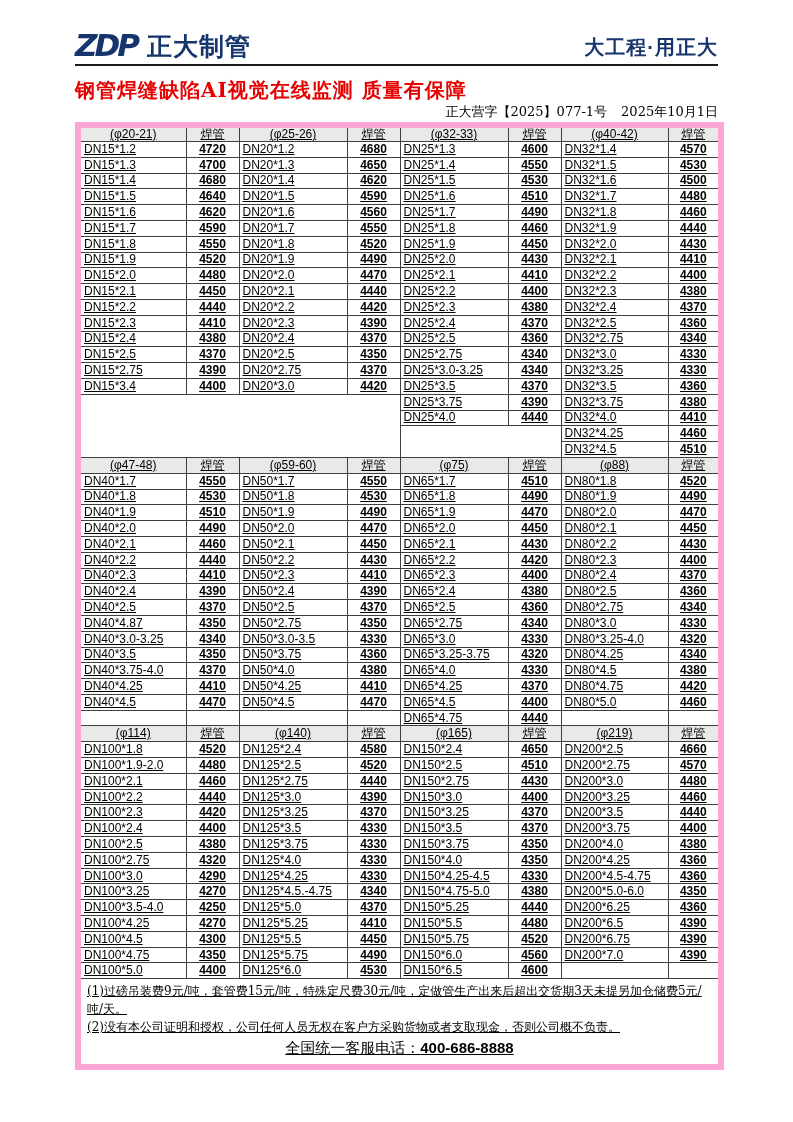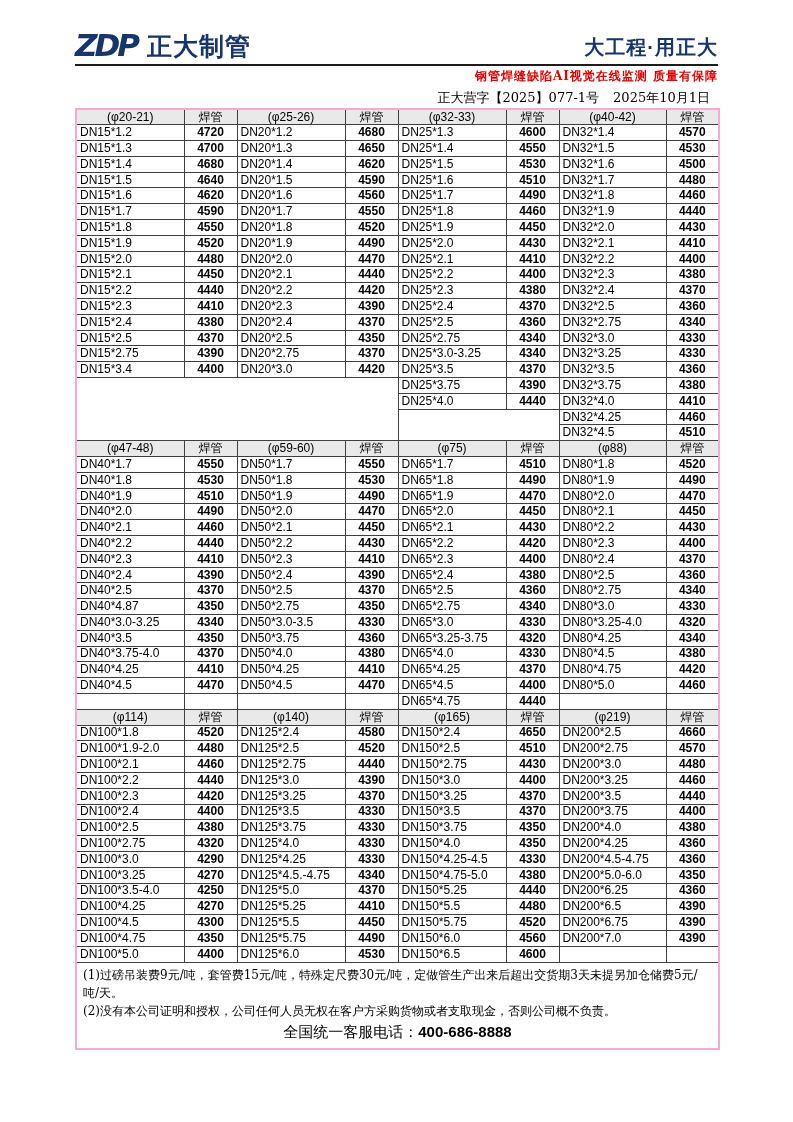--- a/index.html
+++ b/index.html
@@ -27,33 +27,34 @@
   .slogan{font-size:20px;line-height:26px;font-weight:bold;color:var(--brand);letter-spacing:1px;}
   .brand-rule{height:2px;background:#1c1c1c;margin-top:4px;}
 
   
   .title{
     text-align:center;margin:10px 0 0 0;font-family:"DejaVu Serif",serif;
     font-size:28px;line-height:32px;font-weight:bold;white-space:nowrap;
   }
   .title .title-sub{font-size:13px;font-weight:bold;}
   .notice{
-    text-align:right;color:var(--alert);font-weight:bold;font-size:12px;
-    line-height:20px;margin-top:0;font-family:"DejaVu Serif",serif;letter-spacing:1px;
+    text-align:left;color:var(--alert);font-weight:bold;font-size:20px;
+    line-height:20px;margin-top:14px;font-family:"DejaVu Serif",serif;letter-spacing:1px;
   }
   .docline{
-    text-align:right;font-size:13px;line-height:17px;margin:3px 8px 2px 0;
+    text-align:right;font-size:13px;line-height:17px;margin:3px 0 2px 0;
     font-family:"DejaVu Serif",serif;
   }
   .docline .docdate{margin-left:14px;}
 
   
   table.price{
     width:643px;border-collapse:collapse;table-layout:fixed;
-    border:2px solid #f9a8d4;
+    border:6px solid #f9a8d4;
+    text-decoration:underline;
   }
   table.price td{
     border:1px solid var(--grid);
     height:15.8px;font-size:12px;line-height:13px;
     padding:0 3px;overflow:hidden;white-space:nowrap;vertical-align:middle;
   }
   tr.sec-header td{background:var(--headbg);text-align:center;font-weight:normal;}
   td.spec{text-align:left;}
   td.price{text-align:center;font-weight:bold;}
   tfoot td.notes{

